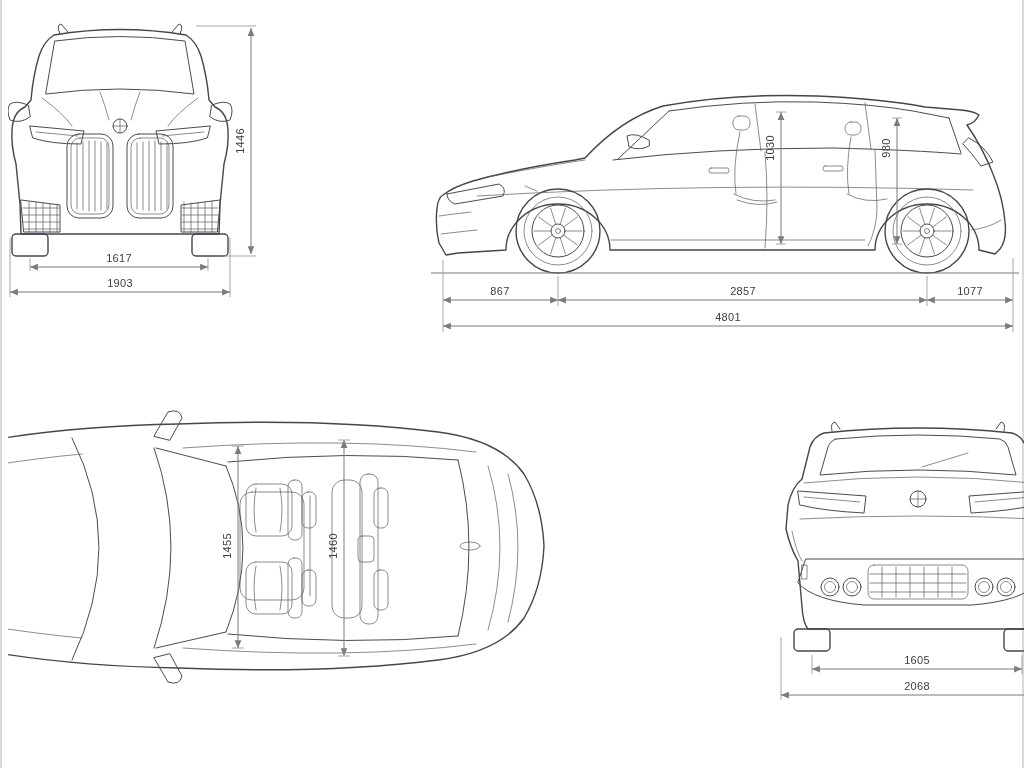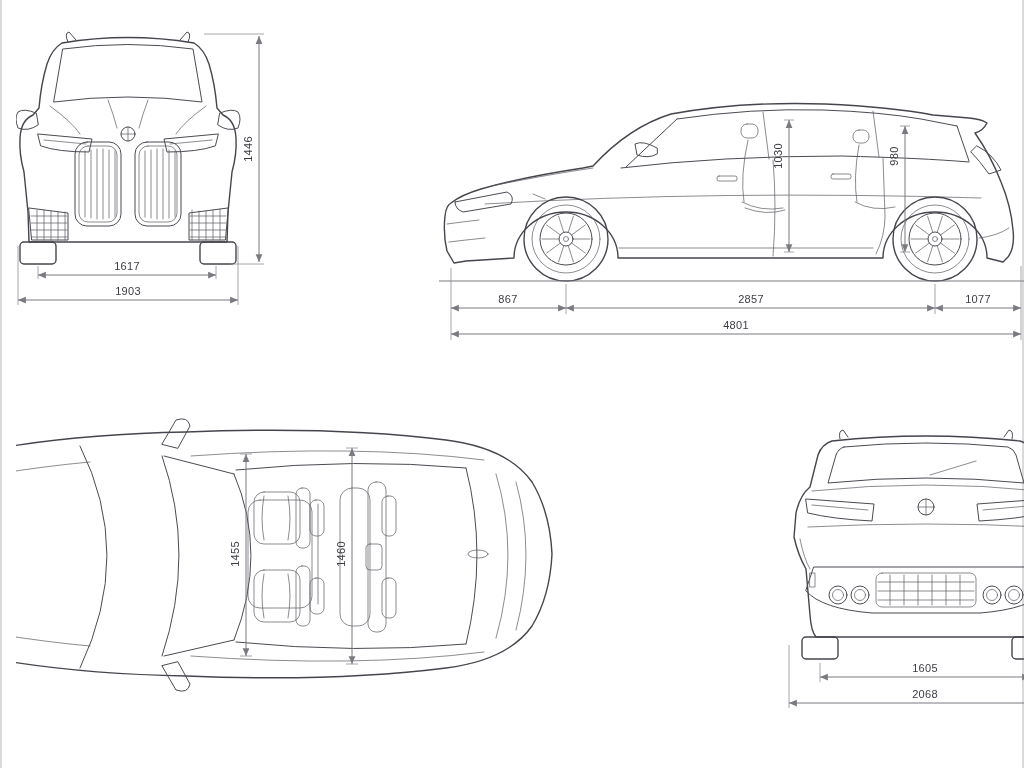--- a/index.html
+++ b/index.html
@@ -3,21 +3,21 @@
 <meta charset="utf-8">
 <style>
   html,body{margin:0;padding:0;}
   body{
     width:1024px;height:768px;background:#ffffff;overflow:hidden;position:relative;
     font-family:"Liberation Sans",sans-serif;
   }
   .edge{position:absolute;top:0;width:2px;height:768px;background:#dadadc;}
   .edge-left{left:0;}
   .edge-right{right:0;}
-  figure.view{position:absolute;margin:0;padding:16px;}
+  figure.view{position:absolute;margin:0;padding:8px;}
   .view-front{left:0;top:28;width:252px;height:300px;}
   .view-side{left:405px;top:40px;width:619px;height:290px;text-align:right;}
   .view-top{left:0;top:388px;width:548px;height:306px;}
   .view-rear{left:764px;top:403px;width:291px;height:300px;}
   svg{display:block;}
   .car{stroke:#45454d;fill:none;stroke-width:1.4;stroke-linejoin:round;stroke-linecap:round;}
   .car-mid{stroke:#4b4b53;fill:none;stroke-width:1;stroke-linejoin:round;stroke-linecap:round;}
   .car-fine{stroke:#5a5a62;fill:none;stroke-width:0.7;stroke-linejoin:round;stroke-linecap:round;}
   .dim{stroke:#7a7a81;fill:none;stroke-width:1;}
   .ext{stroke:#909096;fill:none;stroke-width:0.8;}

